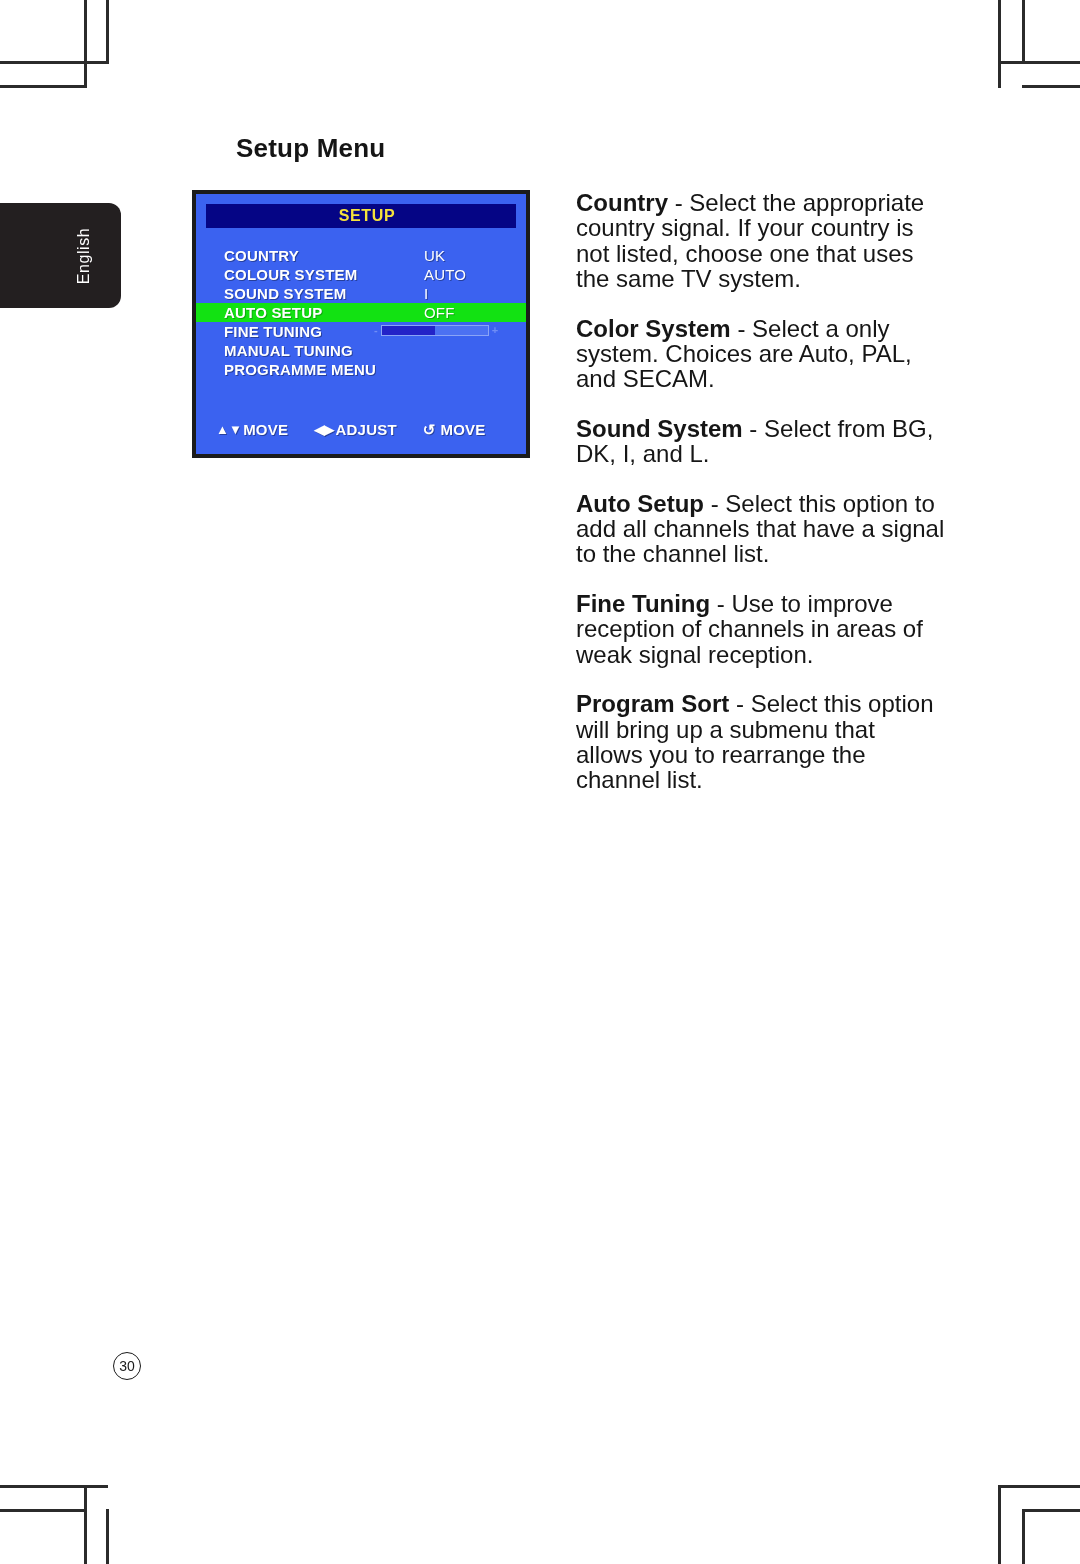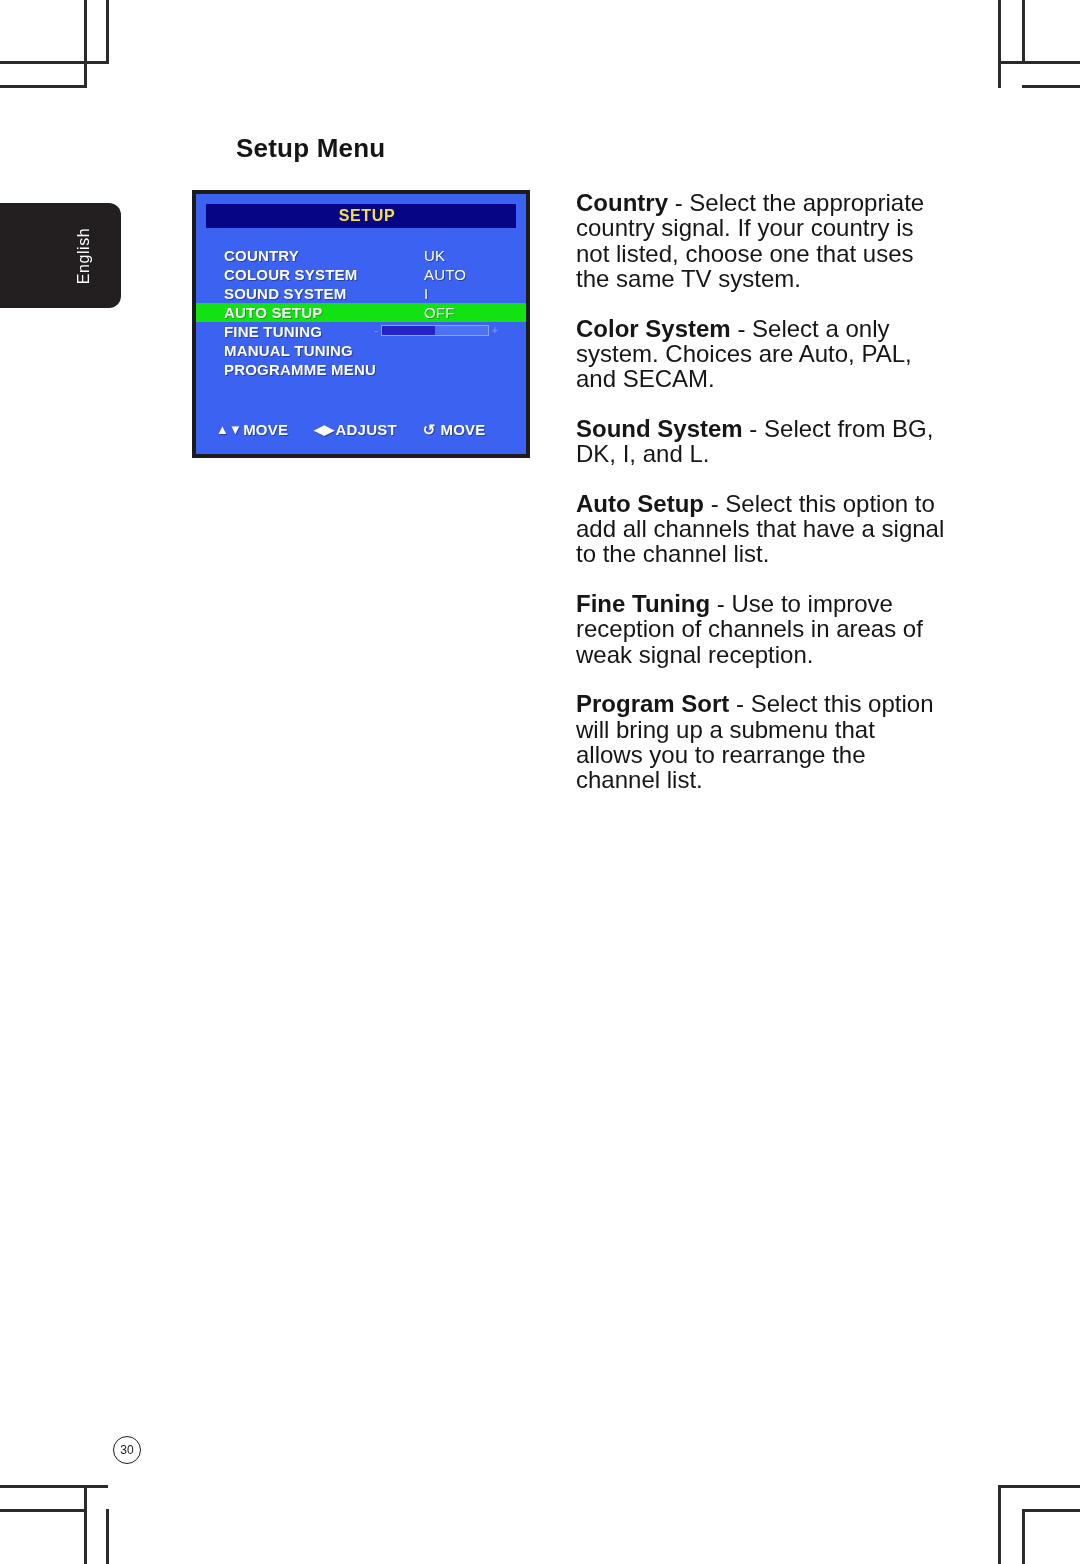--- a/index.html
+++ b/index.html
@@ -217,29 +217,29 @@
     line-height: 25.4px;
     color: #161616;
     margin: 0 0 24px 0;
   }
   .para b { font-weight: bold; }
 
   
   .page-num {
     position: absolute;
     left: 113px;
-    top: 1436px;
+    top: 1352px;
     width: 26px;
     height: 26px;
     border: 1.5px solid #1a1a1a;
     border-radius: 50%;
     display: flex;
     align-items: center;
     justify-content: center;
-    font-size: 12px;
+    font-size: 14px;
     color: #1a1a1a;
   }
 </style>
 </head>
 <body>
 
 <div class="crop crop-tl">
   <div class="h h1"></div>
     <div class="h h2"></div>
   <div class="v v1"></div>

